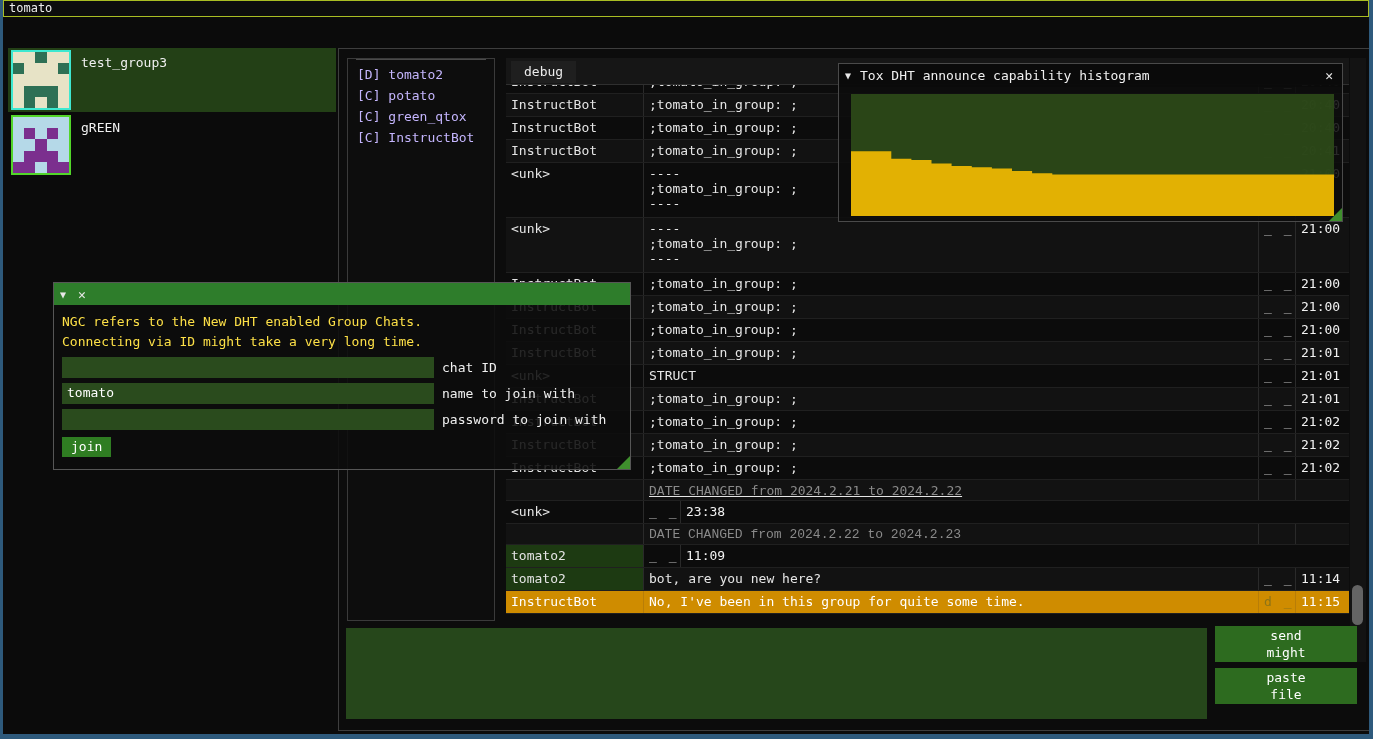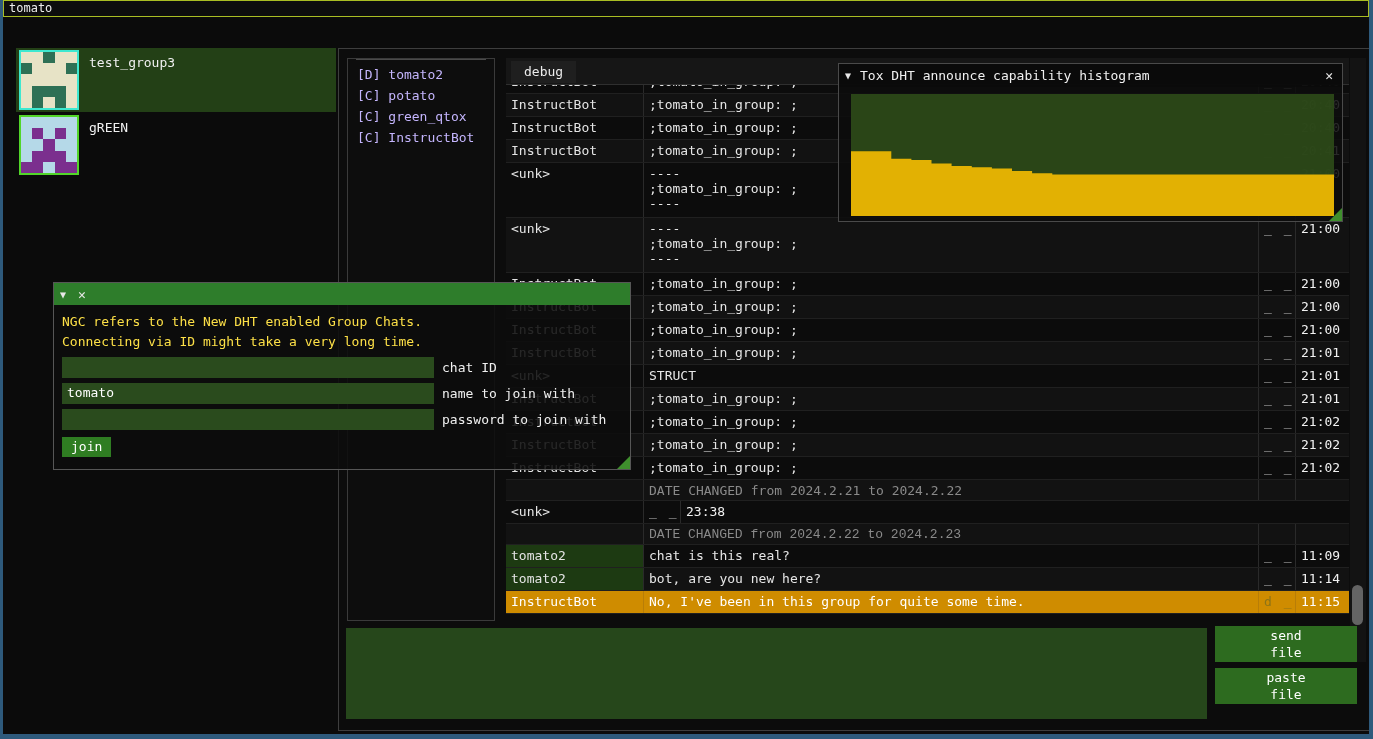--- a/index.html
+++ b/index.html
@@ -12,21 +12,21 @@
   }
   
   .titlebar{ position:absolute; left:0; top:0; width:1366px; height:17px;
     background:#0d0d0d; border:1px solid #a9bd23; font-size:12px; line-height:15px; padding-left:5px; color:#ececec;}
   
   .menubar{ position:absolute; left:0; top:17px; width:1366px; height:25px;
     background:#0f0f0f; display:flex; align-items:stretch; }
   .menu-item{ padding:4px 16px; border-right:1px solid #2e2e2e; color:#e8e8e8; cursor:default; }
   
   .grouplist{ position:absolute; left:5px; top:48px; width:328px; }
-  .group-row{ display:flex; align-items:flex-start; padding:2px 0 2px 3px; margin-bottom:1px; min-height:64px;margin-left:8px;}
+  .group-row{ display:flex; align-items:flex-start; padding:2px 0 2px 3px; margin-bottom:1px; min-height:64px;}
   .group-row.selected{ background:#234016; }
   .avatar{ width:60px; height:60px; border:2px solid; display:grid;
     grid-template-columns:repeat(5,1fr); grid-template-rows:repeat(5,1fr); flex:0 0 auto;}
   .group-label{ padding:5px 0 0 10px; color:#f0f0f0; }
   
   .chatwin{ position:absolute; left:335px; top:48px; width:1032px; height:683px;
     background:#0c0c0c; border:1px solid #3e3e3e; }
   .subs-panel{ position:absolute; left:8px; top:9px; width:148px; height:563px;
     border:1px solid #3a3a3a; background:#0d0d0d; }
   .subs-header{ padding:7px 0 6px 9px; color:#ececec; }
@@ -255,40 +255,39 @@
             <div class="cell c-msg">;tomato_in_group: ;</div>
             <div class="cell c-status">_ _</div>
             <div class="cell c-time">21:02</div>
           </div>
           <div class="mrow normal" style="height: 23px;">
             <div class="cell c-name">InstructBot</div>
             <div class="cell c-msg">;tomato_in_group: ;</div>
             <div class="cell c-status">_ _</div>
             <div class="cell c-time">21:02</div>
           </div>
-          <div class="mrow date alt" style="height: 21px;">
+          <div class="mrow date alt" style="height: 21px; text-decoration: underline;">
             <div class="cell c-name"></div>
             <div class="cell c-msg">DATE CHANGED from 2024.2.21 to 2024.2.22</div>
             <div class="cell c-status"></div>
             <div class="cell c-time"></div>
           </div>
           <div class="mrow normal" style="height: 23px;">
             <div class="cell c-name">&lt;unk&gt;</div>
             <div class="cell c-status">_ _</div>
             <div class="cell c-time">23:38</div>
           </div>
           <div class="mrow date alt" style="height: 21px; font-family: Liberation Mono, monospace;">
             <div class="cell c-name"></div>
             <div class="cell c-msg">DATE CHANGED from 2024.2.22 to 2024.2.23</div>
             <div class="cell c-status"></div>
             <div class="cell c-time"></div>
           </div>
           <div class="mrow normal" style="height: 23px;">
             <div class="cell c-name name-green">tomato2</div>
-            <div class="cell c-msg">chat is this real?</div>
             <div class="cell c-status">_ _</div>
             <div class="cell c-time">11:09</div>
           </div>
           <div class="mrow normal alt" style="height: 23px;">
             <div class="cell c-name name-green">tomato2</div>
             <div class="cell c-msg">bot, are you new here?</div>
             <div class="cell c-status">_ _</div>
             <div class="cell c-time">11:14</div>
           </div>
           <div class="mrow highlight" style="height: 23px;">
@@ -303,21 +302,21 @@
       </div>
 
     </div>
 
     <div class="vscroll">
       <div class="thumb" style="top:527px;height:40px;"></div>
     </div>
 
     <textarea class="msg-input" spellcheck="false" style=""></textarea>
     <div class="file-btn" style="top:577px;">send
-file</div>
+might</div>
     <div class="file-btn" style="top:619px;">paste
 file</div>
   </div>
 
   <div class="fwin hist-win">
     <div class="fwin-title">
       <span class="arrow">▼</span>
       <span class="ttl">Tox DHT announce capability histogram</span>
       <span class="close">✕</span>
     </div>

